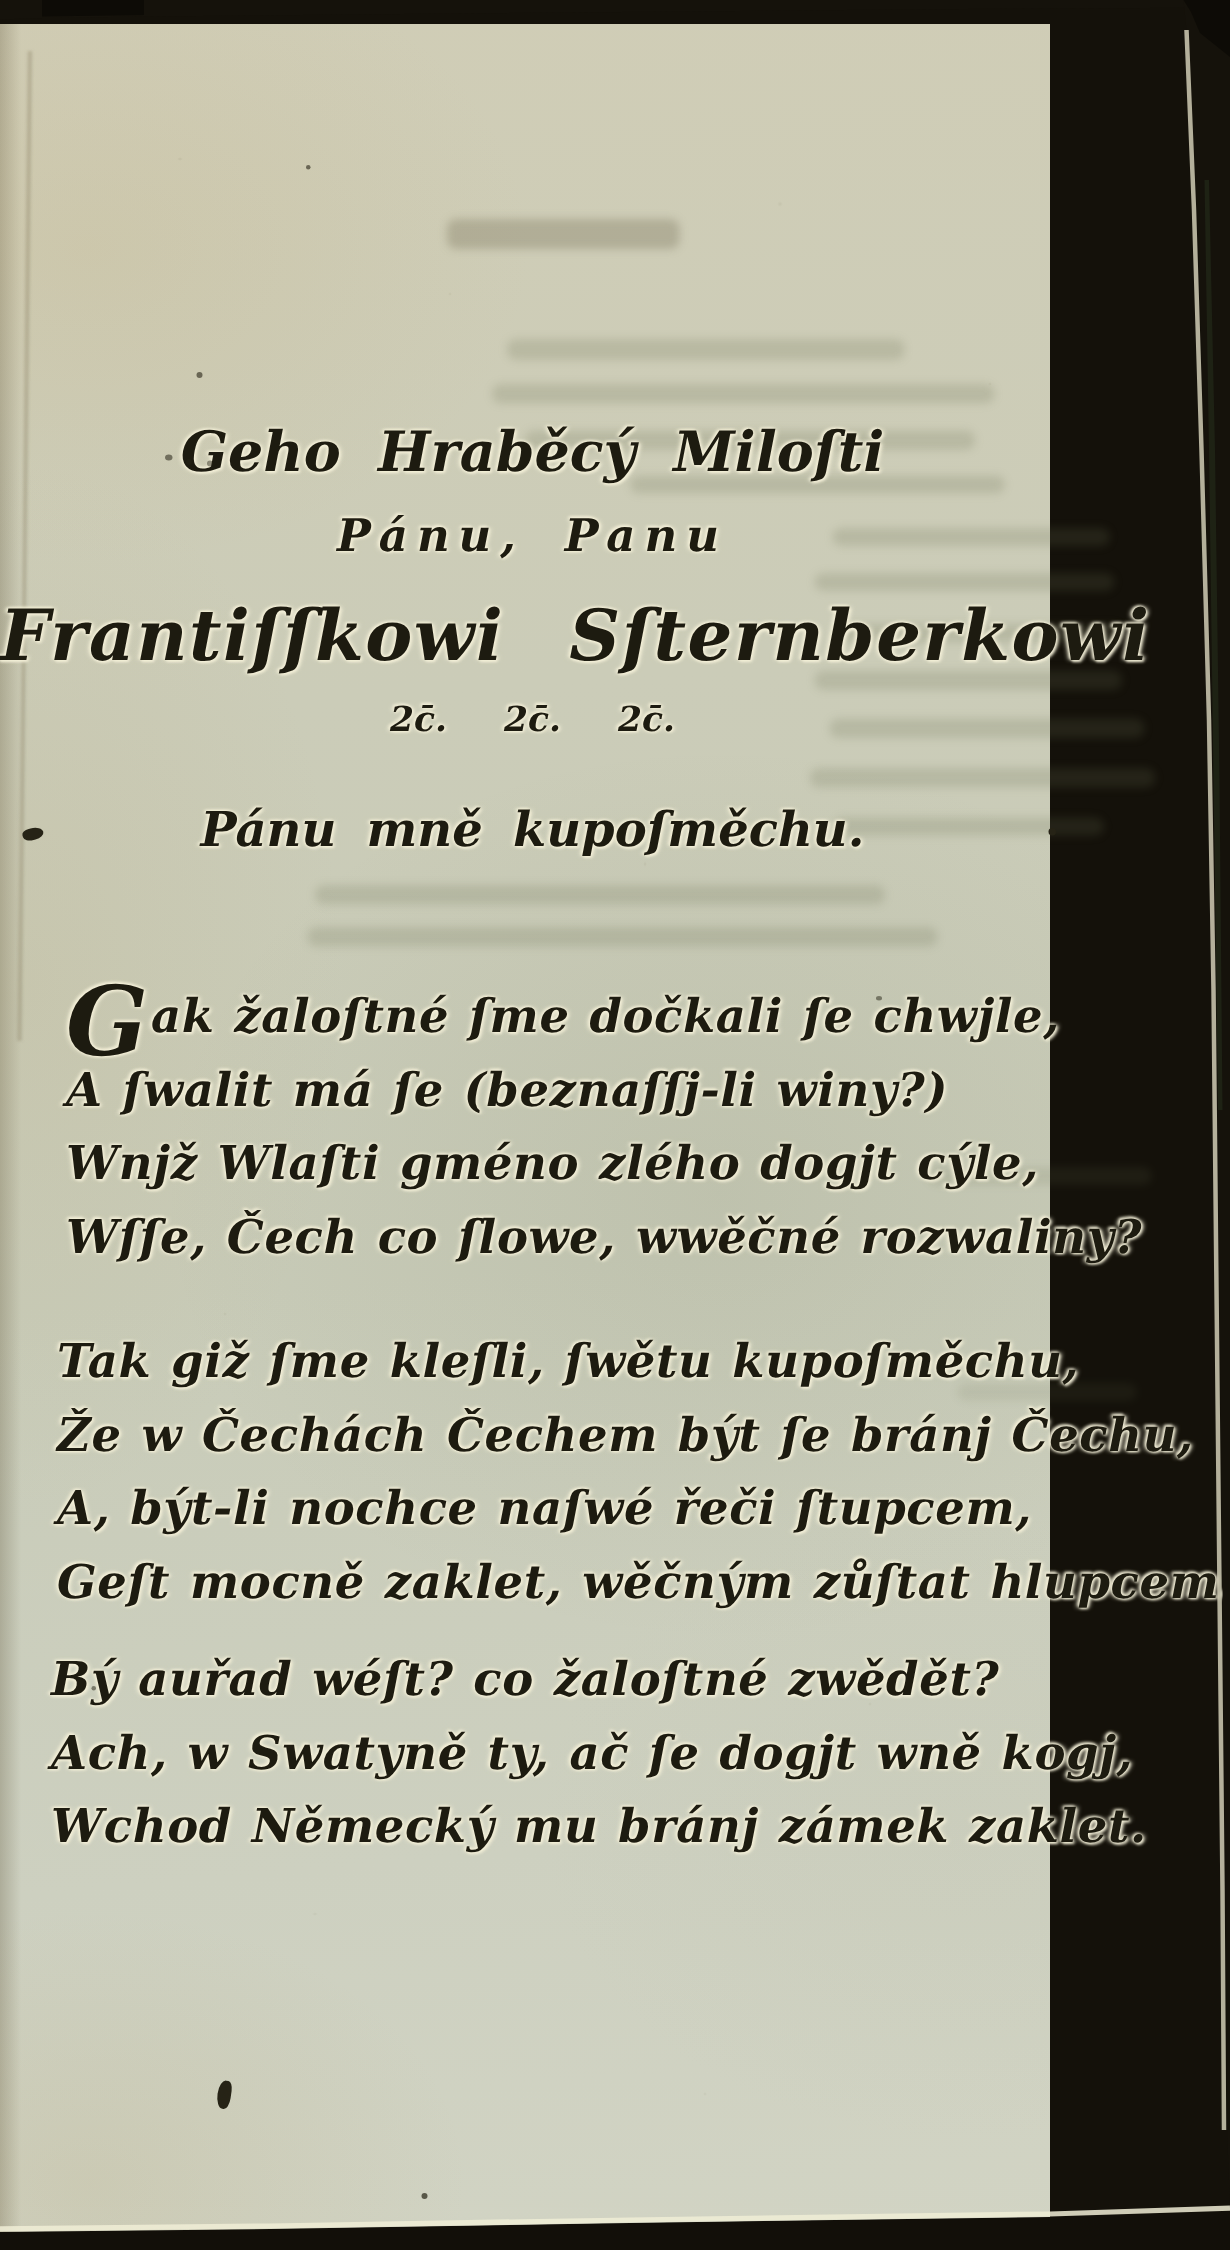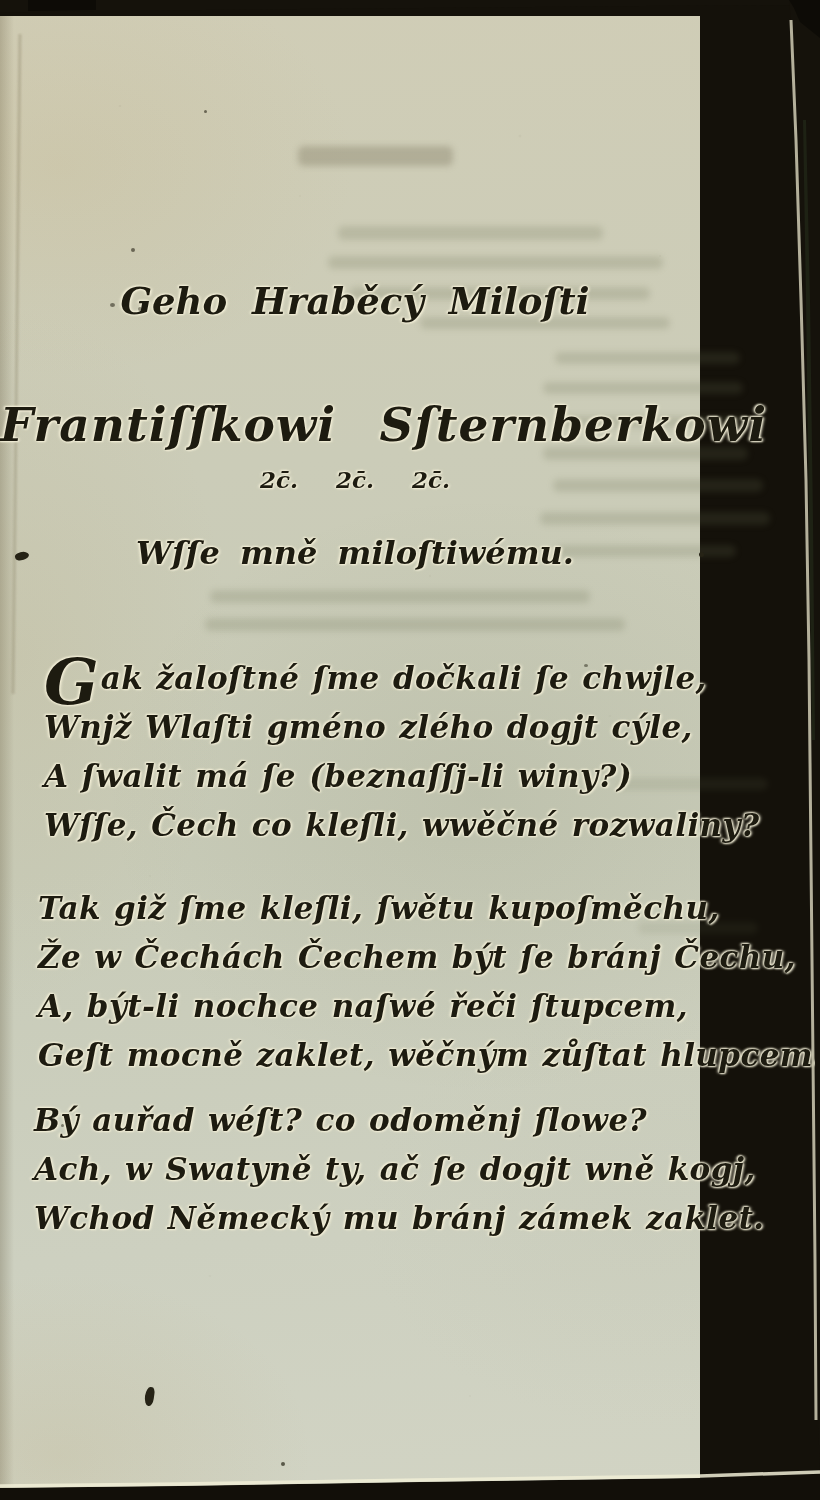--- a/index.html
+++ b/index.html
@@ -91,40 +91,41 @@
   <div class="ghost" style="left:543px;top:431px;width:205px;height:13px;"></div>
   <div class="ghost" style="left:553px;top:463px;width:210px;height:13px;"></div>
   <div class="ghost" style="left:540px;top:496px;width:230px;height:13px;"></div>
   <div class="ghost" style="left:556px;top:529px;width:180px;height:12px;"></div>
   <div class="ghost" style="left:210px;top:574px;width:380px;height:13px;"></div>
   <div class="ghost" style="left:205px;top:602px;width:420px;height:13px;"></div>
   <div class="ghost" style="left:618px;top:762px;width:150px;height:12px;opacity:.7;"></div>
   <div class="ghost" style="left:638px;top:906px;width:120px;height:12px;opacity:.6;"></div>
 
   <div class="ink ded ded1">Geho Hraběcý Miloſti</div>
+  <div class="ink ded ded2">Pánu, Panu</div>
   <div class="ink ded ded3">Frantiſſkowi Sſternberkowi</div>
   <div class="ink ded ded4">2c̄. 2c̄. 2c̄.</div>
-  <div class="ink ded ded5">Wſſe mně miloſtiwému.</div>
+  <div class="ink ded ded5">Pánu mně kupoſměchu.</div>
 
   <div class="ink stanza s1">
     <div class="line"><span class="dropcap">G</span><span>ak žaloſtné ſme dočkali ſe chwjle,</span></div>
+    <div class="line">A ſwalit má ſe (beznaſſj-li winy?)</div>
     <div class="line">Wnjž Wlaſti gméno zlého dogjt cýle,</div>
-    <div class="line">A ſwalit má ſe (beznaſſj-li winy?)</div>
-    <div class="line">Wſſe, Čech co kleſli, wwěčné rozwaliny?</div>
+    <div class="line">Wſſe, Čech co ſlowe, wwěčné rozwaliny?</div>
   </div>
 
   <div class="ink stanza s2">
     <div class="line">Tak giž ſme kleſli, ſwětu kupoſměchu,</div>
     <div class="line">Že w Čechách Čechem být ſe bránj Čechu,</div>
     <div class="line">A, být-li nochce naſwé řeči ſtupcem,</div>
     <div class="line">Geſt mocně zaklet, wěčným zůſtat hlupcem.</div>
   </div>
 
   <div class="ink stanza s3">
-    <div class="line">Bý auřad wéſt? co odoměnj ſlowe?</div>
+    <div class="line">Bý auřad wéſt? co žaloſtné zwědět?</div>
     <div class="line">Ach, w Swatyně ty, ač ſe dogjt wně kogj,</div>
     <div class="line">Wchod Německý mu bránj zámek zaklet.</div>
   </div>
 
   <div class="speck" style="left:15px;top:536px;width:14px;height:8px;border-radius:40% 60% 50% 50%;transform:rotate(-15deg);"></div>
   <div class="speck" style="left:145px;top:1371px;width:9px;height:19px;border-radius:60% 40% 50% 60%;transform:rotate(8deg);"></div>
   <div class="speck" style="left:699px;top:536px;width:5px;height:5px;"></div>
   <div class="speck" style="left:110px;top:287px;width:5px;height:4px;opacity:.55;"></div>
   <div class="speck" style="left:124px;top:290px;width:4px;height:4px;opacity:.5;"></div>
   <div class="speck" style="left:138px;top:291px;width:4px;height:4px;opacity:.45;"></div>

